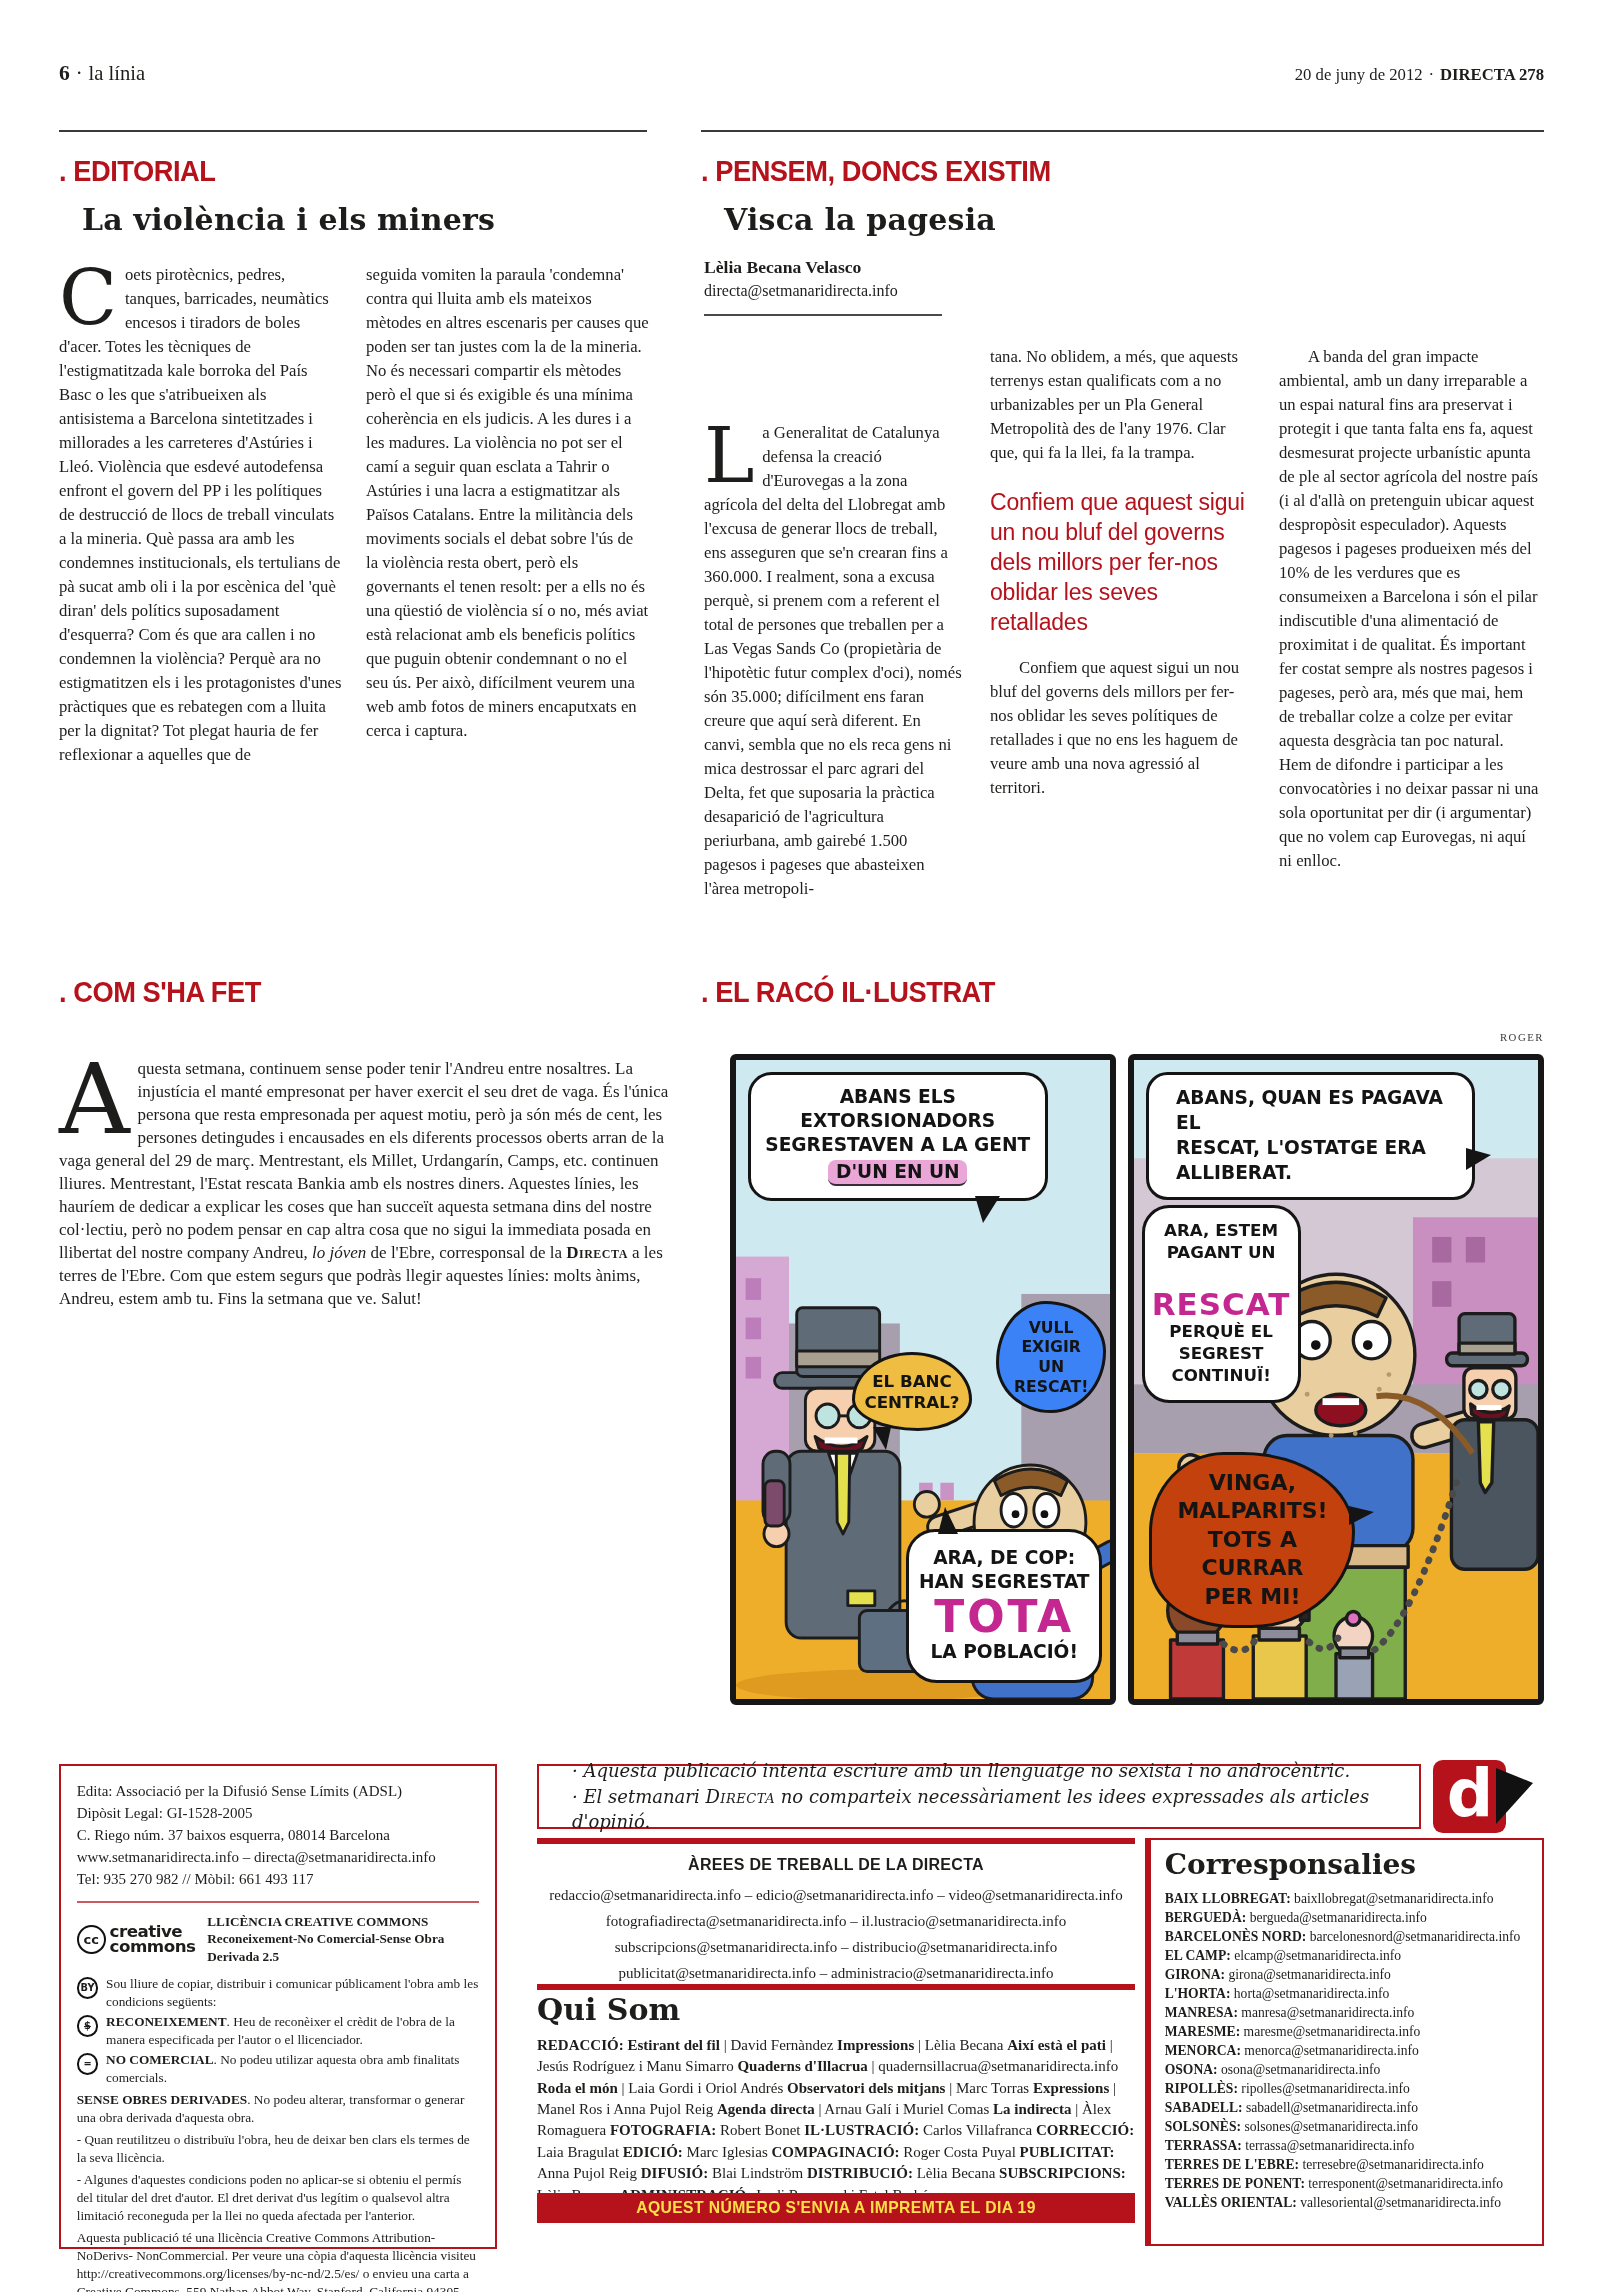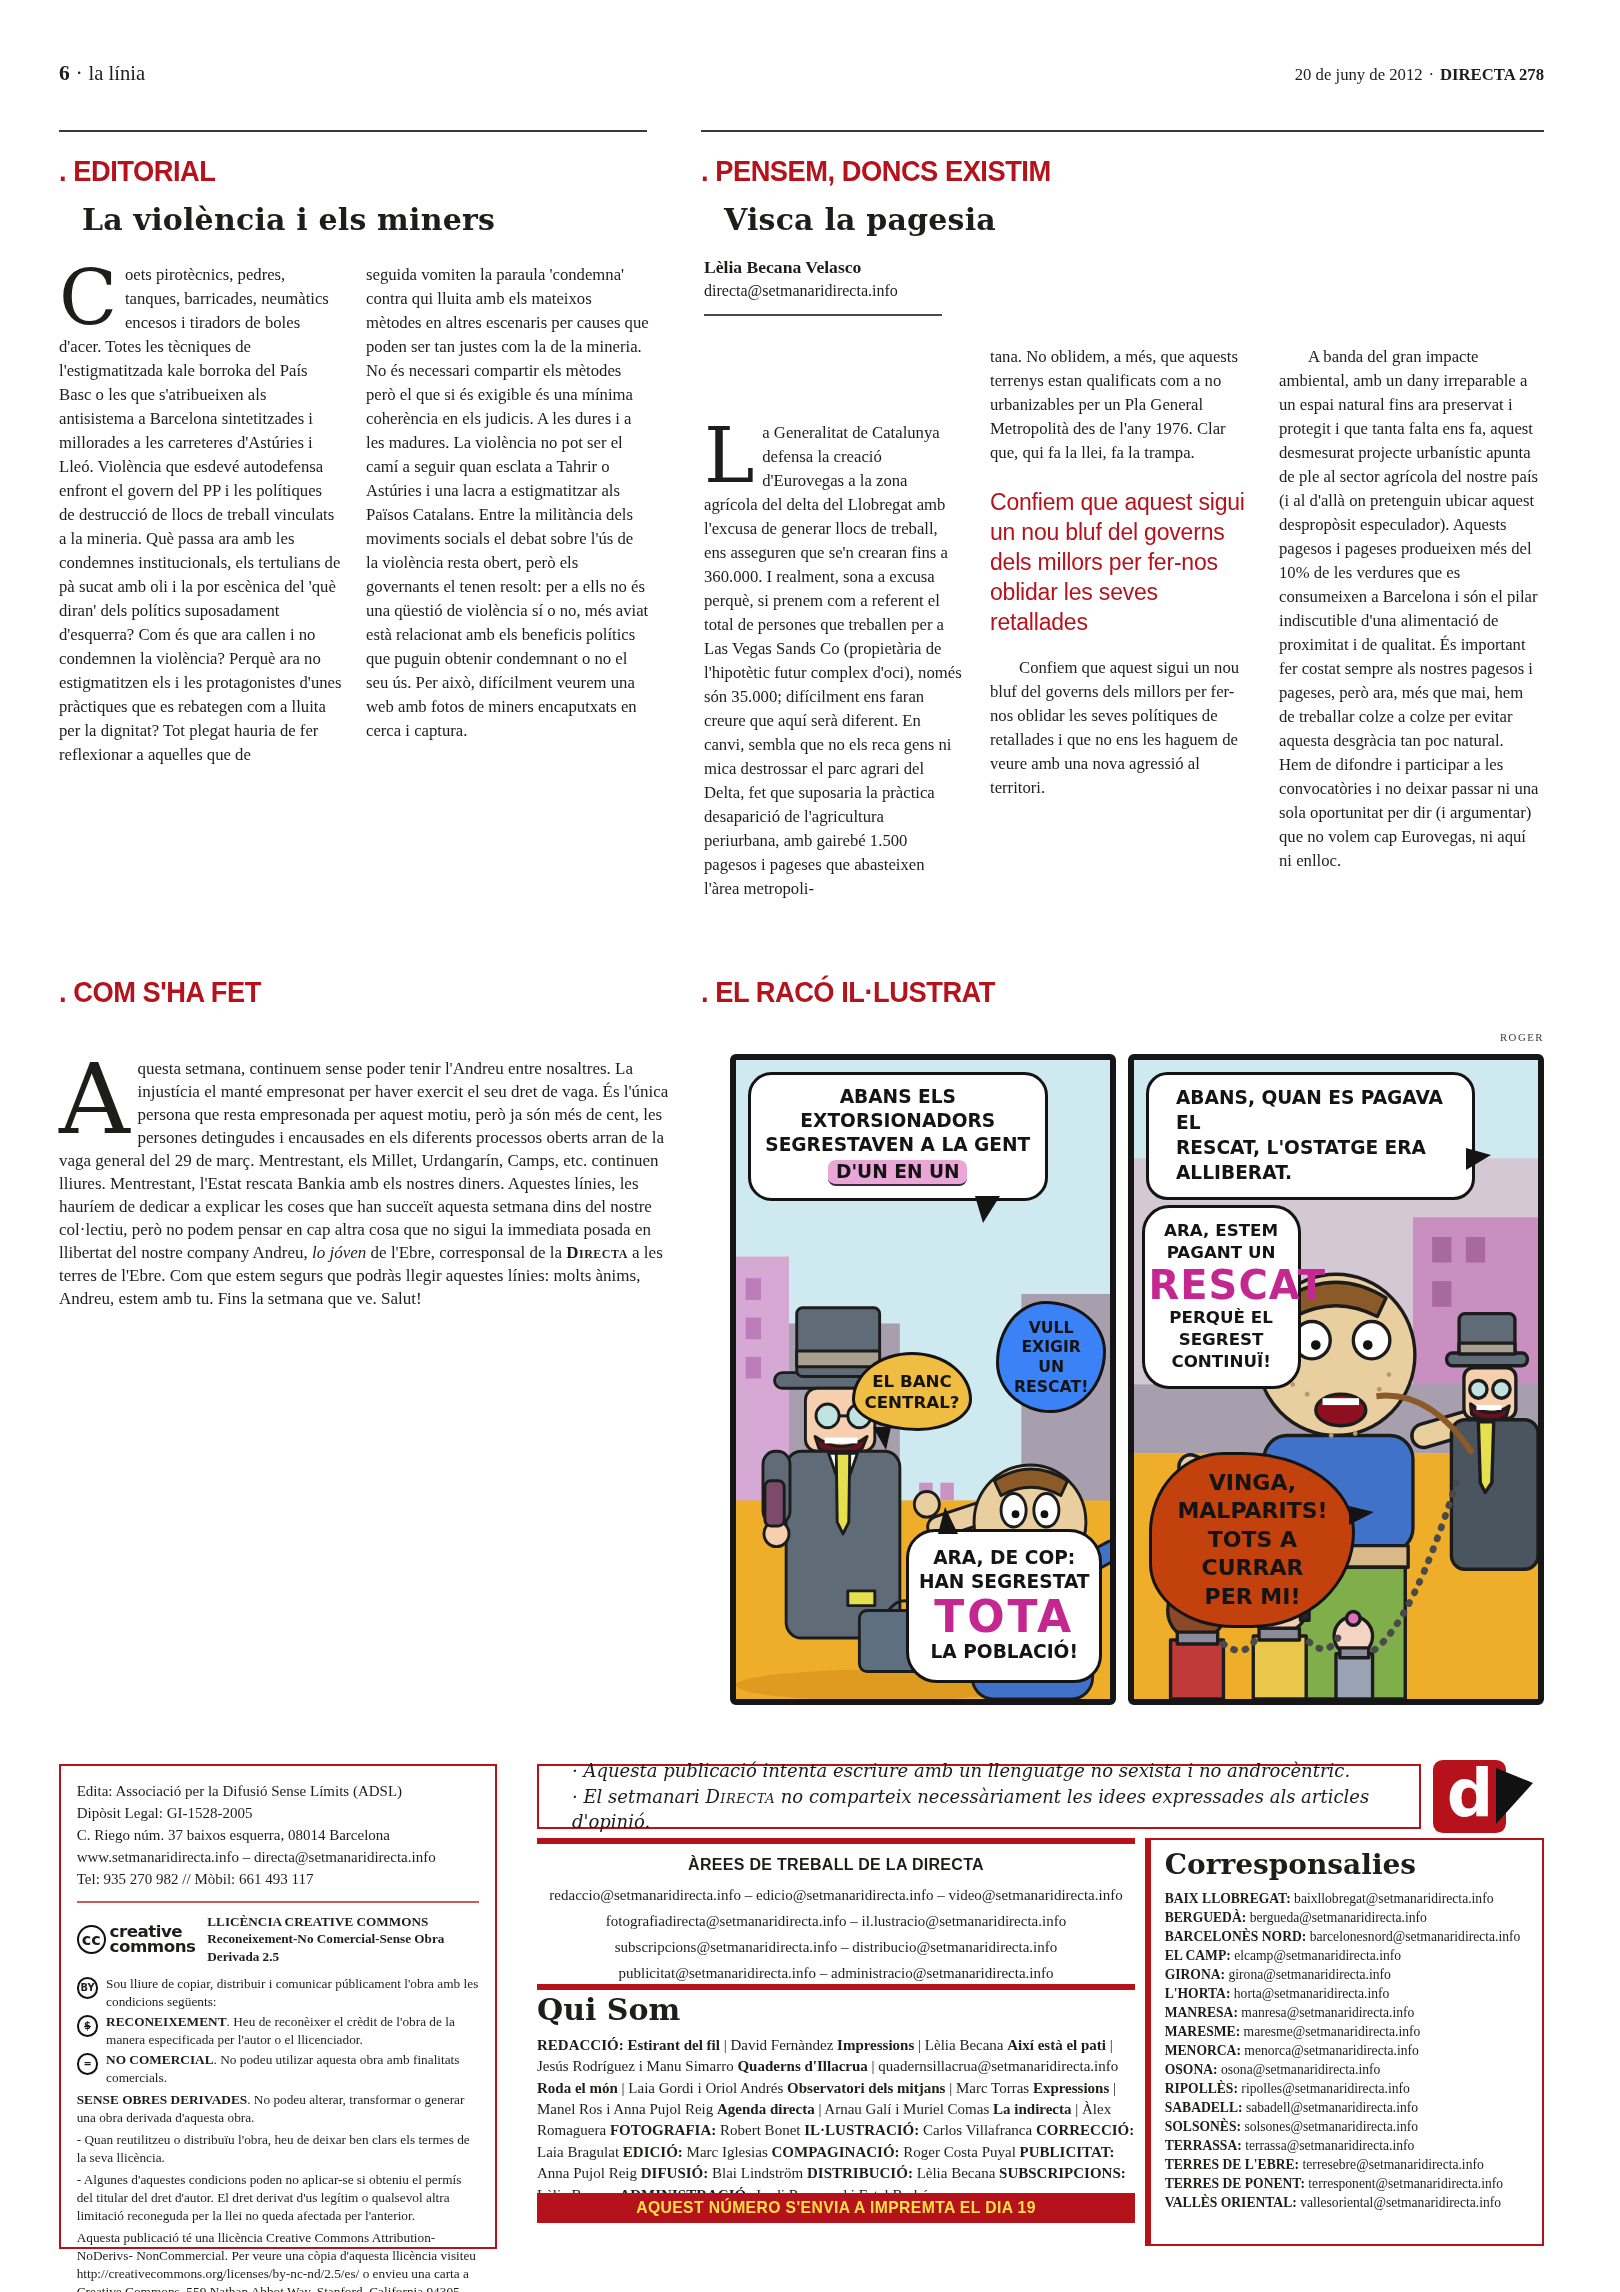--- a/index.html
+++ b/index.html
@@ -80,37 +80,37 @@
   .banc { left:116px; top:292px; width:120px; padding:15.7px 3.9px; font-size:16.7px; line-height:1.25;
           background:#eebd42; border-radius:50% 50% 45% 55% / 60% 60% 40% 40%; }
   .vull { right:3.9px; top:241px; width:110px; padding:13.7px 3.9px; font-size:15.7px; line-height:1.25;
           background:#3b82f6; border-radius:45% 55% 50% 50% / 55% 45% 55% 45%; }
   .botl { right:7.8px; bottom:15.7px; width:196px; padding:13.7px 7.8px 15.7px; border-width:3.9px;
           border-radius:29px 33px 27.4px 31px; font-size:18.6px; line-height:1.3; }
   .botl .big { font-size:44px; line-height:1.05; font-weight:900; color:#c4278f; letter-spacing:2.9px; }
   .cap-r { left:11.8px; top:11.8px; width:329px; border-radius:21.6px; padding:9.8px 7.8px 11.8px; font-size:18.6px; line-height:1.35; text-align:left; }
   .cap-r div { padding-left:9.8px; }
   .pay { left:7.8px; top:145px; width:159px; border-radius:27.4px; padding:11.8px 3.9px 13.7px; font-size:16.7px; line-height:1.3; }
-  .pay .big { font-size:40px; line-height:1.1; font-weight:900; color:#c4278f; letter-spacing:1px; }
+  .pay .big { font-size:31px; line-height:1.1; font-weight:900; color:#c4278f; letter-spacing:1px;margin-top:24px; }
   .vinga { left:15.7px; top:392px; width:206px; padding:13.7px 5.9px; font-size:22px; line-height:1.3;
            background:#c2410c; border-radius:40% 60% 55% 45% / 50% 50% 60% 40%; }
   .t-capl { right:45px; bottom:-25.5px; border-left:8.8px solid transparent; border-right:17.6px solid transparent; border-top:27.4px solid #141414; }
   .t-banc { left:17.6px; bottom:-21.6px; border-left:13.7px solid transparent; border-right:5.9px solid transparent; border-top:23.5px solid #141414; }
   .t-botl { left:29px; top:-25.5px; border-left:7.8px solid transparent; border-right:13.7px solid transparent; border-bottom:27.4px solid #141414; }
   .t-capr { right:-19.6px; top:60%; border-top:7.8px solid transparent; border-bottom:15.7px solid transparent; border-left:25.5px solid #141414; }
   .t-ving { right:-21.6px; top:30%; border-top:6.9px solid transparent; border-bottom:13.7px solid transparent; border-left:25.5px solid #141414; }
 
   
   .fbox { position:absolute; border:2.5px solid #b5121b; }
   .f-left { left:59px; top:1764px; width:438px; height:485px; padding:13.7px 15.7px 9.8px; }
   .f-left .edl { font-size:15px; line-height:22px; font-weight:400; }
   .f-left .divr { height:1.5px; background:#c95b60; margin:11.8px 0 9.8px; }
   .ccrow { display:flex; align-items:center; gap:11.8px; margin-bottom:9.8px; }
   .cclogo { display:flex; align-items:center; gap:3.9px; font-family:"DejaVu Sans", sans-serif; font-weight:bold; }
-  .cc-circ { width:29px; height:29px; border:2.9px solid #111; border-radius:50%; display:flex; align-items:center; justify-content:center; font-size:16px; }
+  .cc-circ { width:29px; height:29px; border:2.9px solid #111; border-radius:50%; display:flex; align-items:center; justify-content:center; font-size:13px; }
   .cclogo .words { font-size:16.7px; line-height:14.7px; letter-spacing:-0.5px; }
   .cctitle { font-size:13.2px; font-weight:bold; line-height:17.6px; }
   .licgrid { font-size:13.3px; line-height:18px; }
   .licitem { display:flex; gap:7.8px; margin-bottom:2px; }
   .ic { flex:0 0 21.6px; width:21.6px; height:21.6px; border:2px solid #111; border-radius:50%; display:flex; align-items:center; justify-content:center; font-family:"DejaVu Sans", sans-serif; font-weight:bold; font-size:9.8px; margin-top:2px; }
   .licnote { margin-top:4px; }
   .b { font-weight:bold; }
 
   .f-note { left:537px; top:1764px; width:884px; height:65px; display:flex; flex-direction:column; justify-content:center; padding-left:33px; font-style:italic; font-family:"DejaVu Serif", serif; font-size:18px; line-height:25.5px; }
   .dlogo { position:absolute; left:1433px; top:1760px; width:102px; height:73px; }

